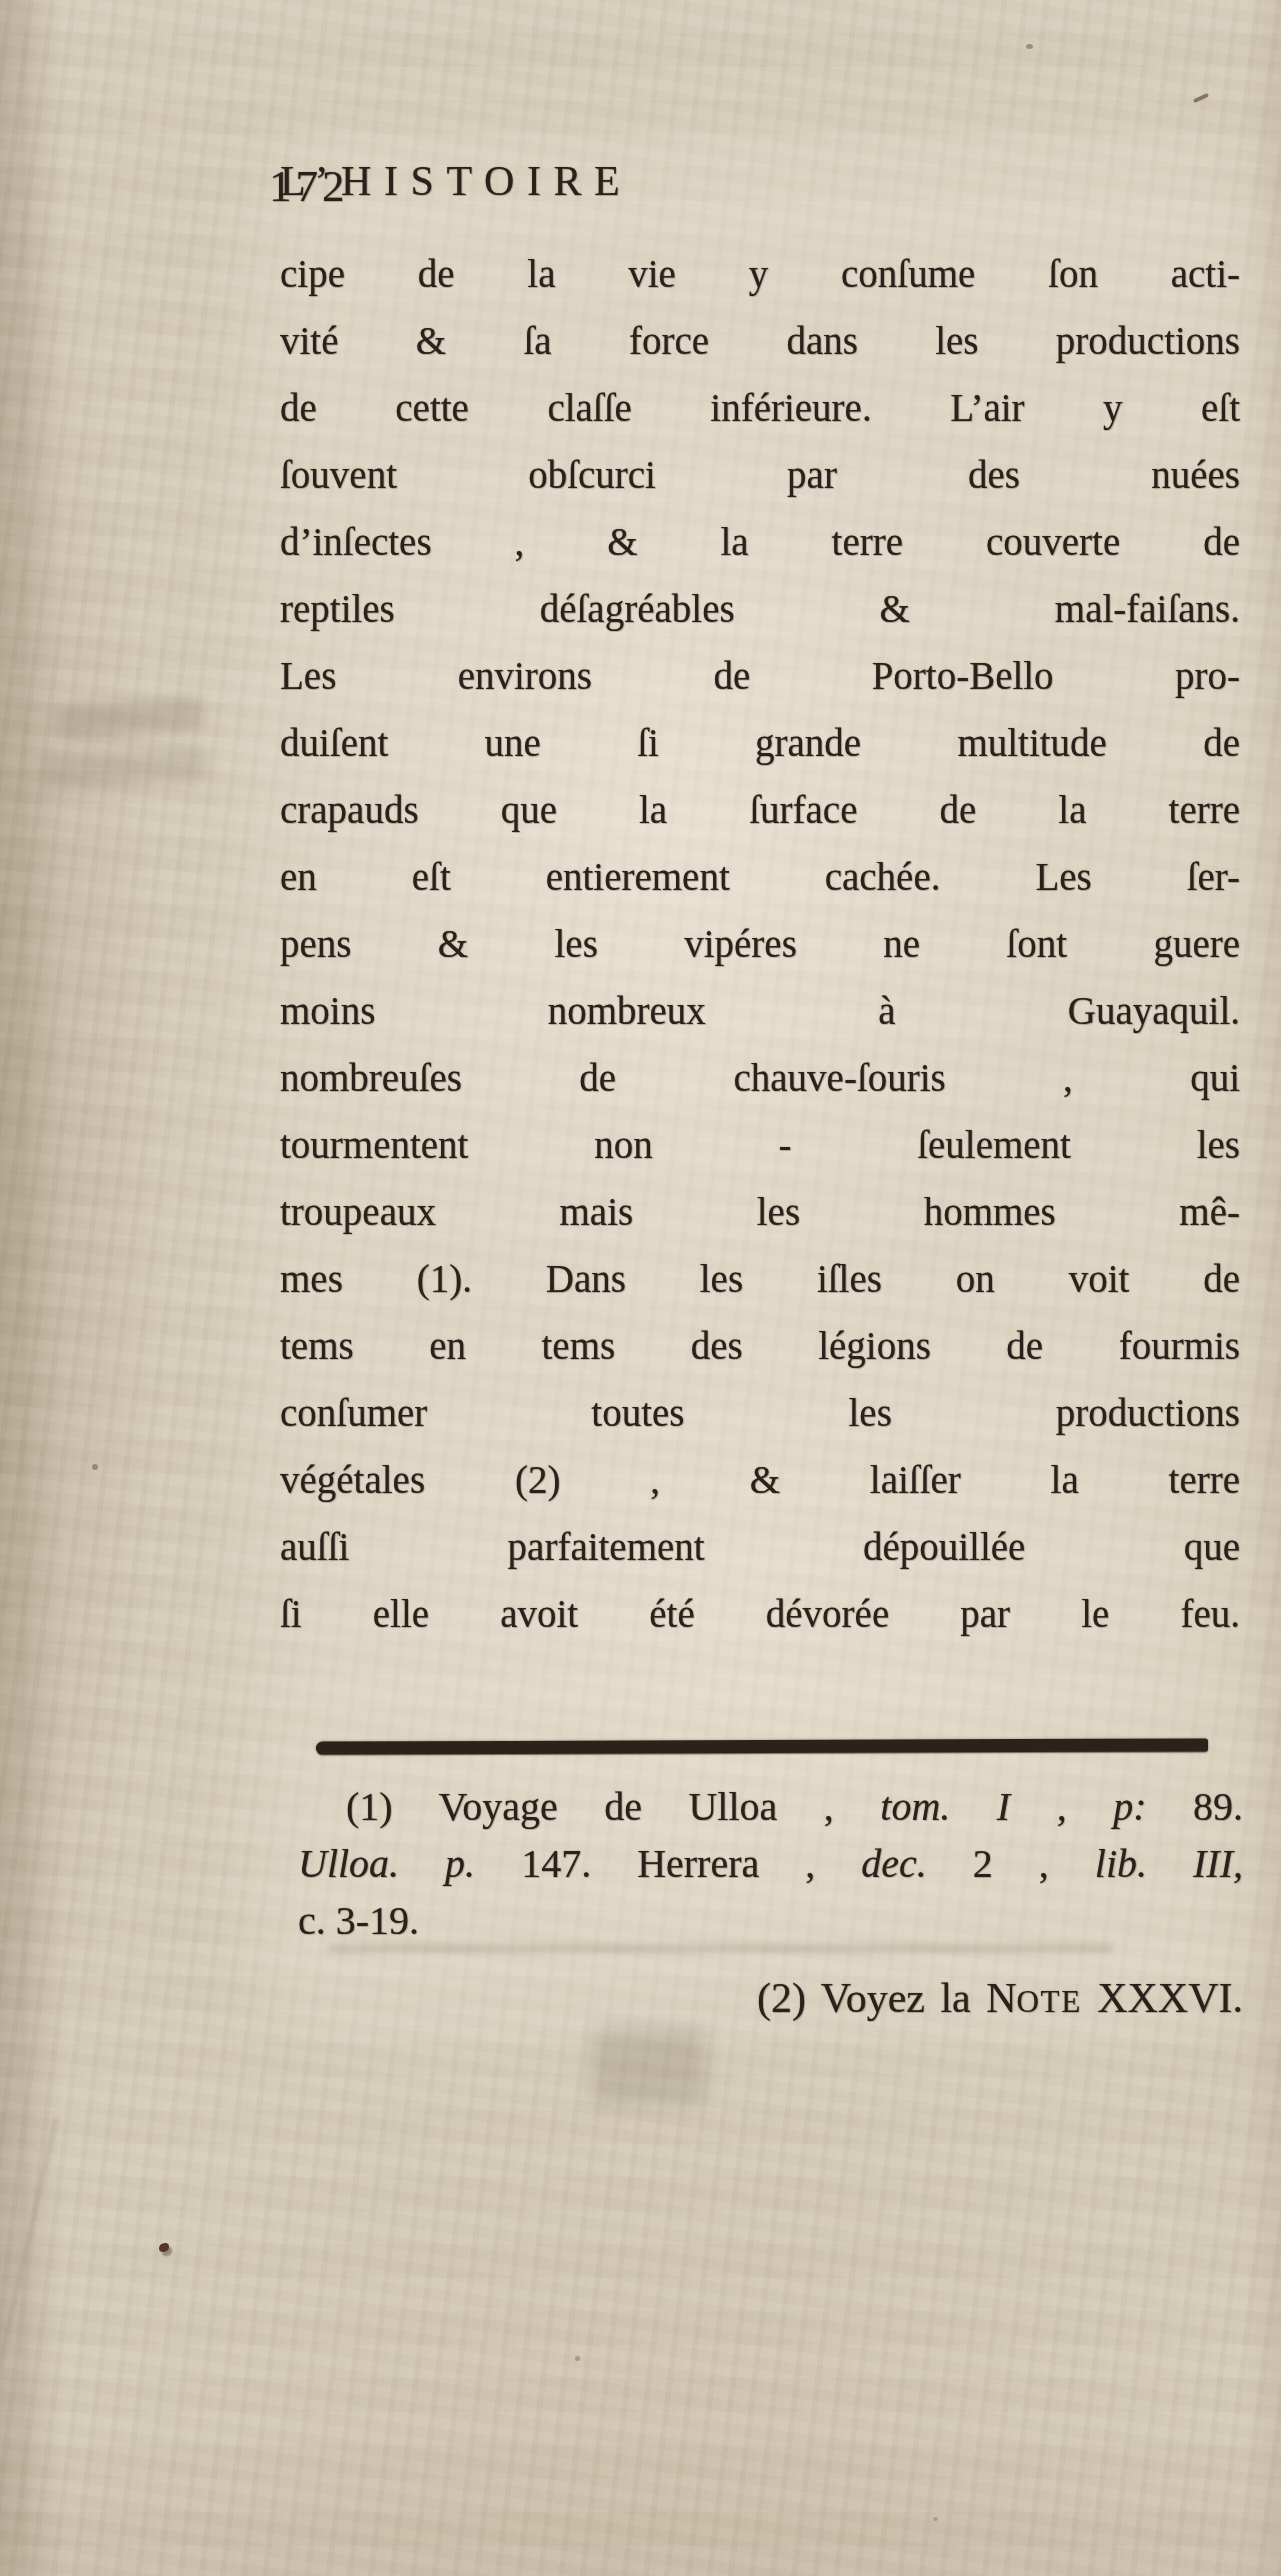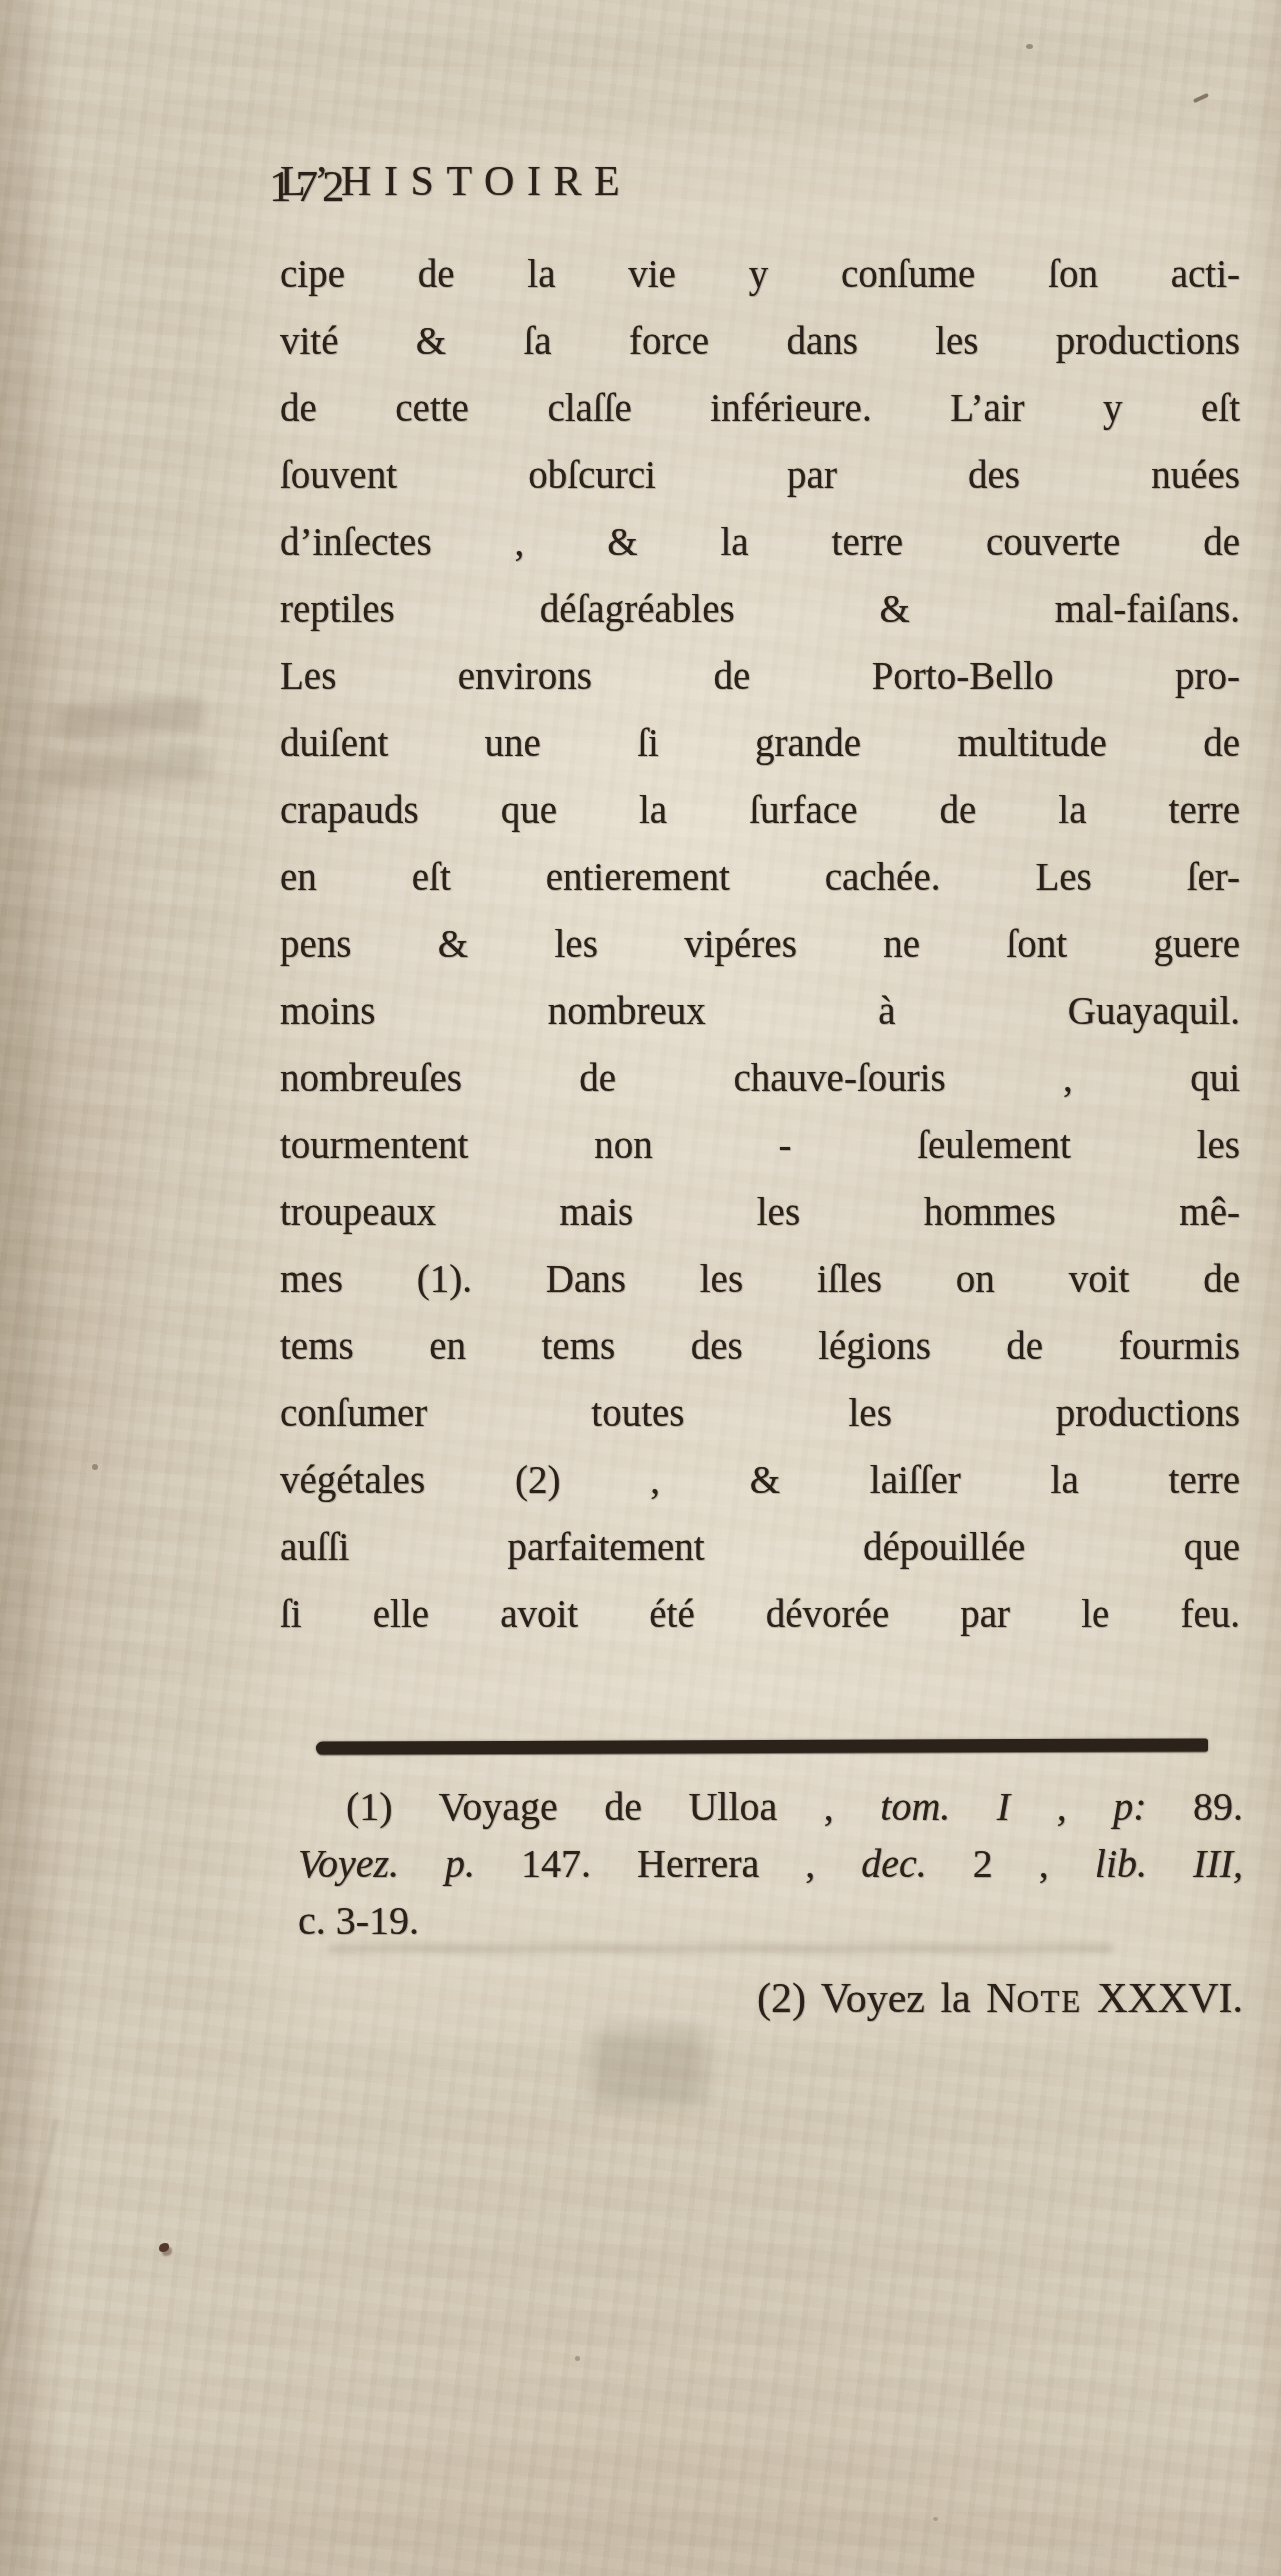--- a/index.html
+++ b/index.html
@@ -119,21 +119,21 @@
     <div class="bline">conſumer toutes les productions</div>
     <div class="bline">végétales (2) , &amp; laiſſer la terre</div>
     <div class="bline">auſſi parfaitement dépouillée que</div>
     <div class="bline">ſi elle avoit été dévorée par le feu.</div>
   </div>
 
   <div class="fnrule"></div>
 
   <div class="fnblock ink">
     <div class="fnl first"><span>(1) Voyage de Ulloa , </span><span class="it">tom. I , p:</span><span> 89.</span></div>
-    <div class="fnl"><span class="it">Voyez. p.</span><span> 147. Herrera , </span><span class="it">dec.</span><span> 2 , </span><span class="it">lib. III,</span></div>
+    <div class="fnl"><span class="it">Ulloa. p.</span><span> 147. Herrera , </span><span class="it">dec.</span><span> 2 , </span><span class="it">lib. III,</span></div>
     <div class="fnl left"><span>c. 3-19.</span></div>
   </div>
 
   <div class="note2 ink">
     <span>(2) Voyez la </span><span>N</span><span class="sc">OTE</span><span> XXXVI.</span>
   </div>
 
   <div class="ghost ghost-margin-a"></div>
   <div class="ghost ghost-margin-b"></div>
   <div class="ghost ghost-rule"></div>

